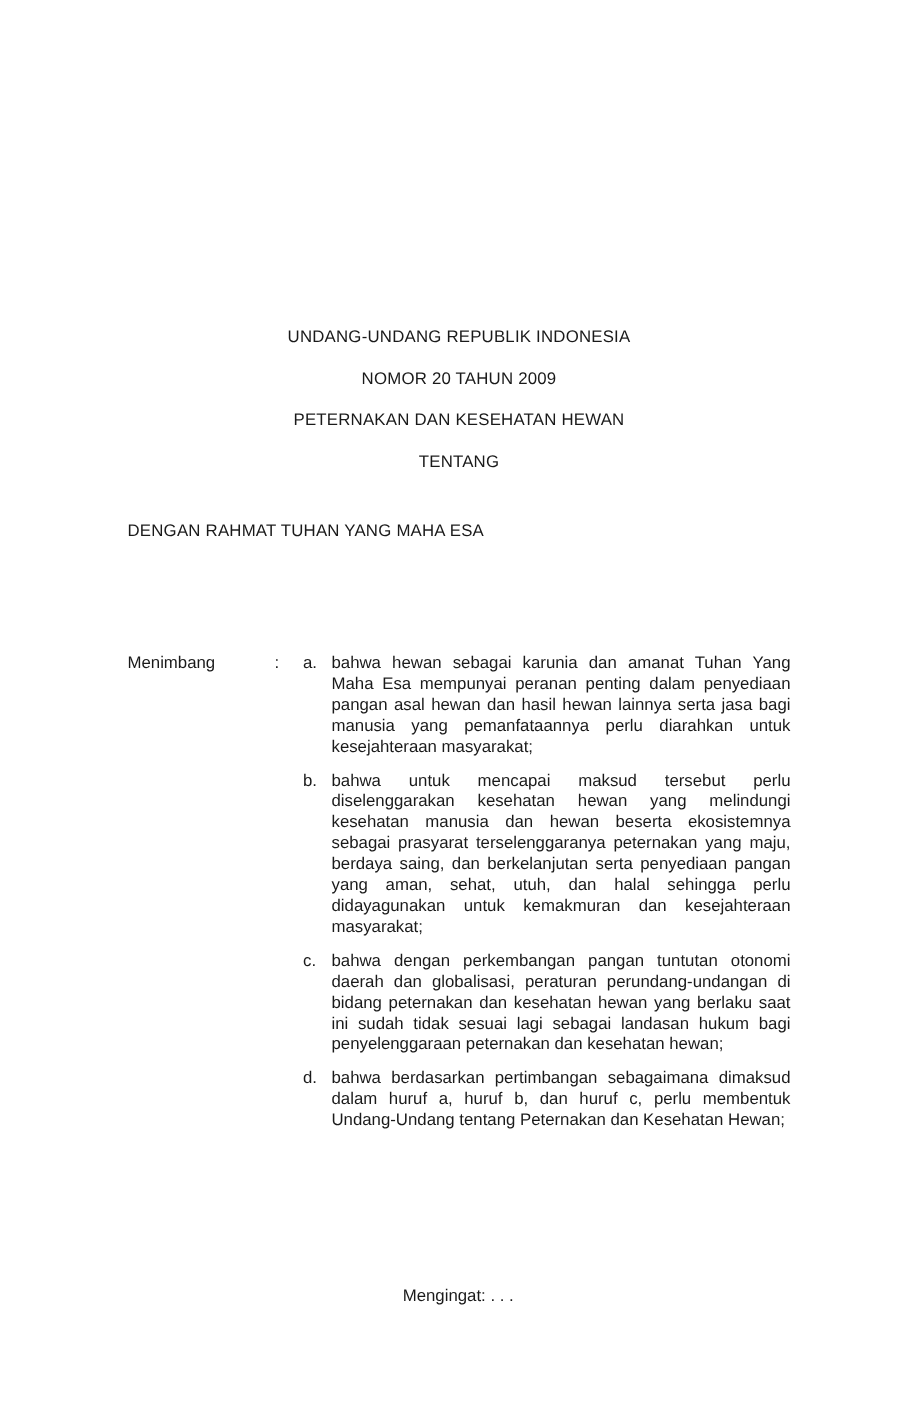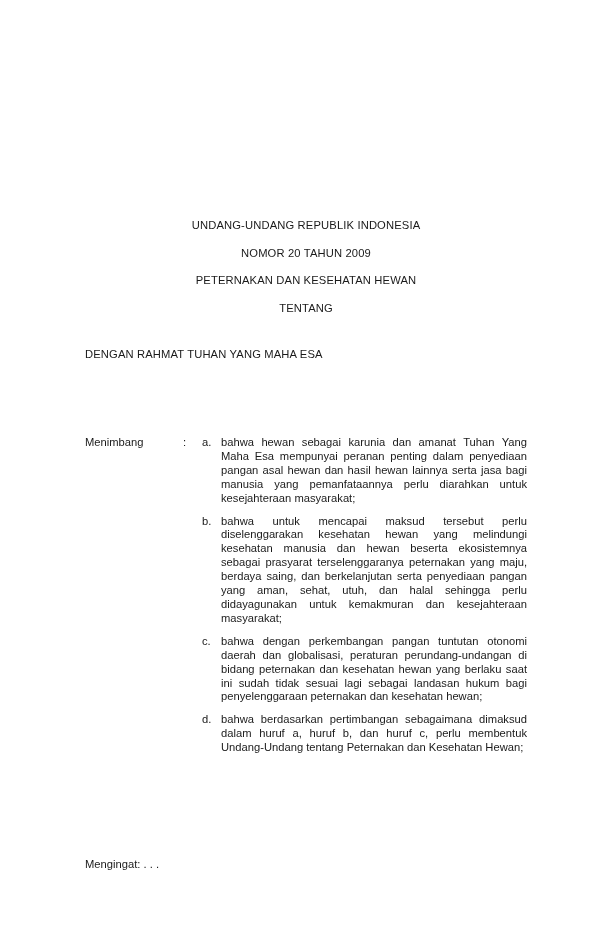--- a/index.html
+++ b/index.html
@@ -96,21 +96,21 @@
     hyphens: none;
   }
   
 
   
   .footer {
     position: absolute;
     left: 85px;
     top: 857px;
     width: 442px;
-    text-align: left;
+    text-align: center;
   }
   .footer-text {
     font-size: 11.2px;
     line-height: 14px;
     padding-right: 1px;
   }
 </style>
 </head>
 <body>
 

